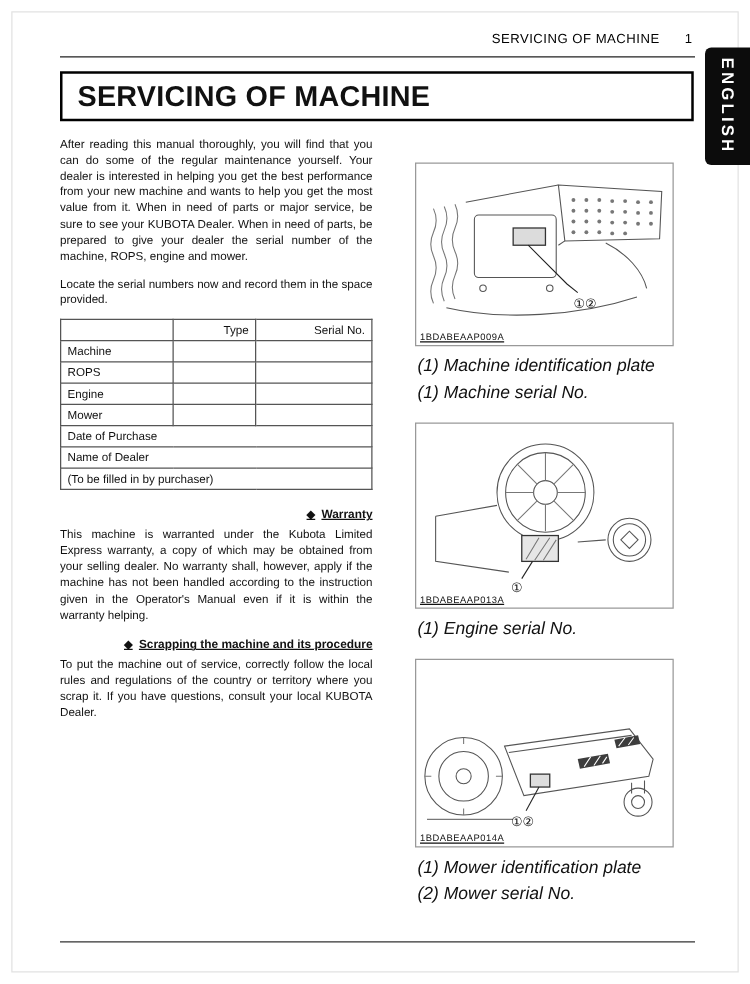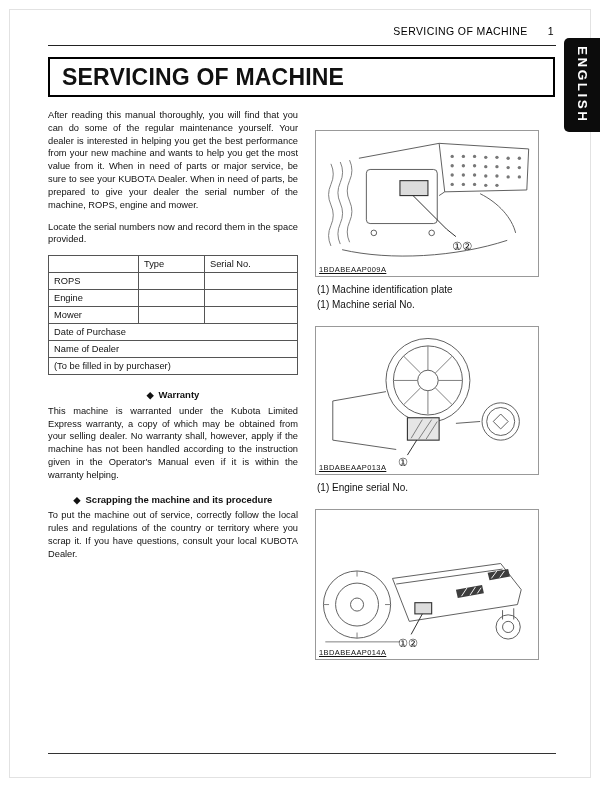--- a/index.html
+++ b/index.html
@@ -18,39 +18,39 @@
   .english-tab{position:absolute;top:38px;right:0;width:36px;height:94px;background:#0c0c0c;
     display:flex;align-items:center;justify-content:center;border-radius:5px 0 0 5px;}
   .english-tab span{writing-mode:vertical-rl;color:#fff;font-weight:bold;font-size:13.5px;letter-spacing:2.5px;}
 
   
   .title-box{position:absolute;top:57px;left:48px;width:507px;height:40px;box-sizing:border-box;
     border:2.5px solid #000;display:flex;align-items:center;padding-left:12px;background:#fff;}
   .title-box h1{margin:0;font-size:23px;font-weight:bold;letter-spacing:.2px;}
 
   
-  .columns{position:absolute;top:109px;left:48px;right:61px;display:flex;gap:17px;}
+  .columns{position:absolute;top:109px;left:48px;right:61px;display:flex;gap:34px;}
   .col-left{flex:0 0 250px;width:250px;font-size:9.3px;line-height:1.38;text-align:justify;}
   .col-left p{margin:0 0 9px 0;}
 
   table.serials{width:100%;border-collapse:collapse;font-size:9.3px;margin:3px 0 13px 0;}
   table.serials th,table.serials td{border:1px solid #555;height:17px;padding:1px 5px;text-align:left;font-weight:normal;box-sizing:border-box;}
-  table.serials th{text-align:left;}
+  table.serials th{text-align:right;}
   table.serials col.c1{width:90px;}
   table.serials col.c2{width:66px;}
 
-  .sec-head{font-weight:bold;font-size:9.5px;margin:11px 0 3px 0;text-align:center;}
+  .sec-head{font-weight:bold;font-size:9.5px;margin:11px 0 3px 0;text-align:right;text-decoration:underline;}
   .sec-head .diamond{margin-right:5px;font-size:9px;}
 
   
   .col-right{flex:1;padding-top:21px;}
   .figure{position:relative;border:1px solid #999;background:#fff;margin-bottom:5px;}
   .figure svg{display:block;}
   .fig-code{position:absolute;left:3px;bottom:2px;font-size:7.5px;letter-spacing:.4px;color:#111;background:rgba(255,255,255,.8);text-decoration:underline;}
-  .fig-captions{font-size:10px;line-height:1.5;margin:2px 0 14px 2px;color:#111;}
+  .fig-captions{font-style:italic;font-size:14px;line-height:1.5;margin:2px 0 14px 2px;color:#111;}
 
   .bottom-rule{position:absolute;bottom:33px;left:48px;right:44px;border-top:1.3px solid #333;}
 
   .ln{stroke:#555;fill:none;stroke-width:1;}
   .ln2{stroke:#777;fill:none;stroke-width:1;}
   .lead{stroke:#222;fill:none;stroke-width:1;}
   .callout{font-size:12px;fill:#111;}
 </style>
 </head>
 <body>
@@ -80,20 +80,25 @@
       <colgroup>
           <col class="c1">
           <col class="c2">
           <col>
         </colgroup>
       <tbody>
           <tr>
         <td></td>
         <th>Type</th>
         <th>Serial No.</th>
+      </tr>
+      <tr>
+        <td>Machine</td>
+        <td></td>
+        <td></td>
       </tr>
       <tr>
         <td>ROPS</td>
         <td></td>
         <td></td>
       </tr>
       <tr>
         <td>Engine</td>
         <td></td>
         <td></td>
@@ -217,17 +222,21 @@
         <path class="ln" d="M200,102 L200,112 M212,100 L212,112"></path>
         <circle class="ln" cx="206" cy="120" r="13"></circle>
         <circle class="ln" cx="206" cy="120" r="6"></circle>
         <rect x="106" y="94" width="18" height="12" fill="#dddddd" stroke="#333" stroke-width="1.2"></rect>
         <path class="lead" d="M114,106 L102,128"></path>
         <path class="ln2" d="M10,136 L90,136"></path>
         <text class="callout" x="88" y="142">①②</text>
       </svg>
       <span class="fig-code">1BDABEAAP014A</span>
     </div>
+    <div class="fig-captions">
+      <div>(1) Mower identification plate</div>
+      <div>(2) Mower serial No.</div>
+    </div>
 
   </div>
 </div>
 
 <div class="bottom-rule"></div>
 
 </body></html>

